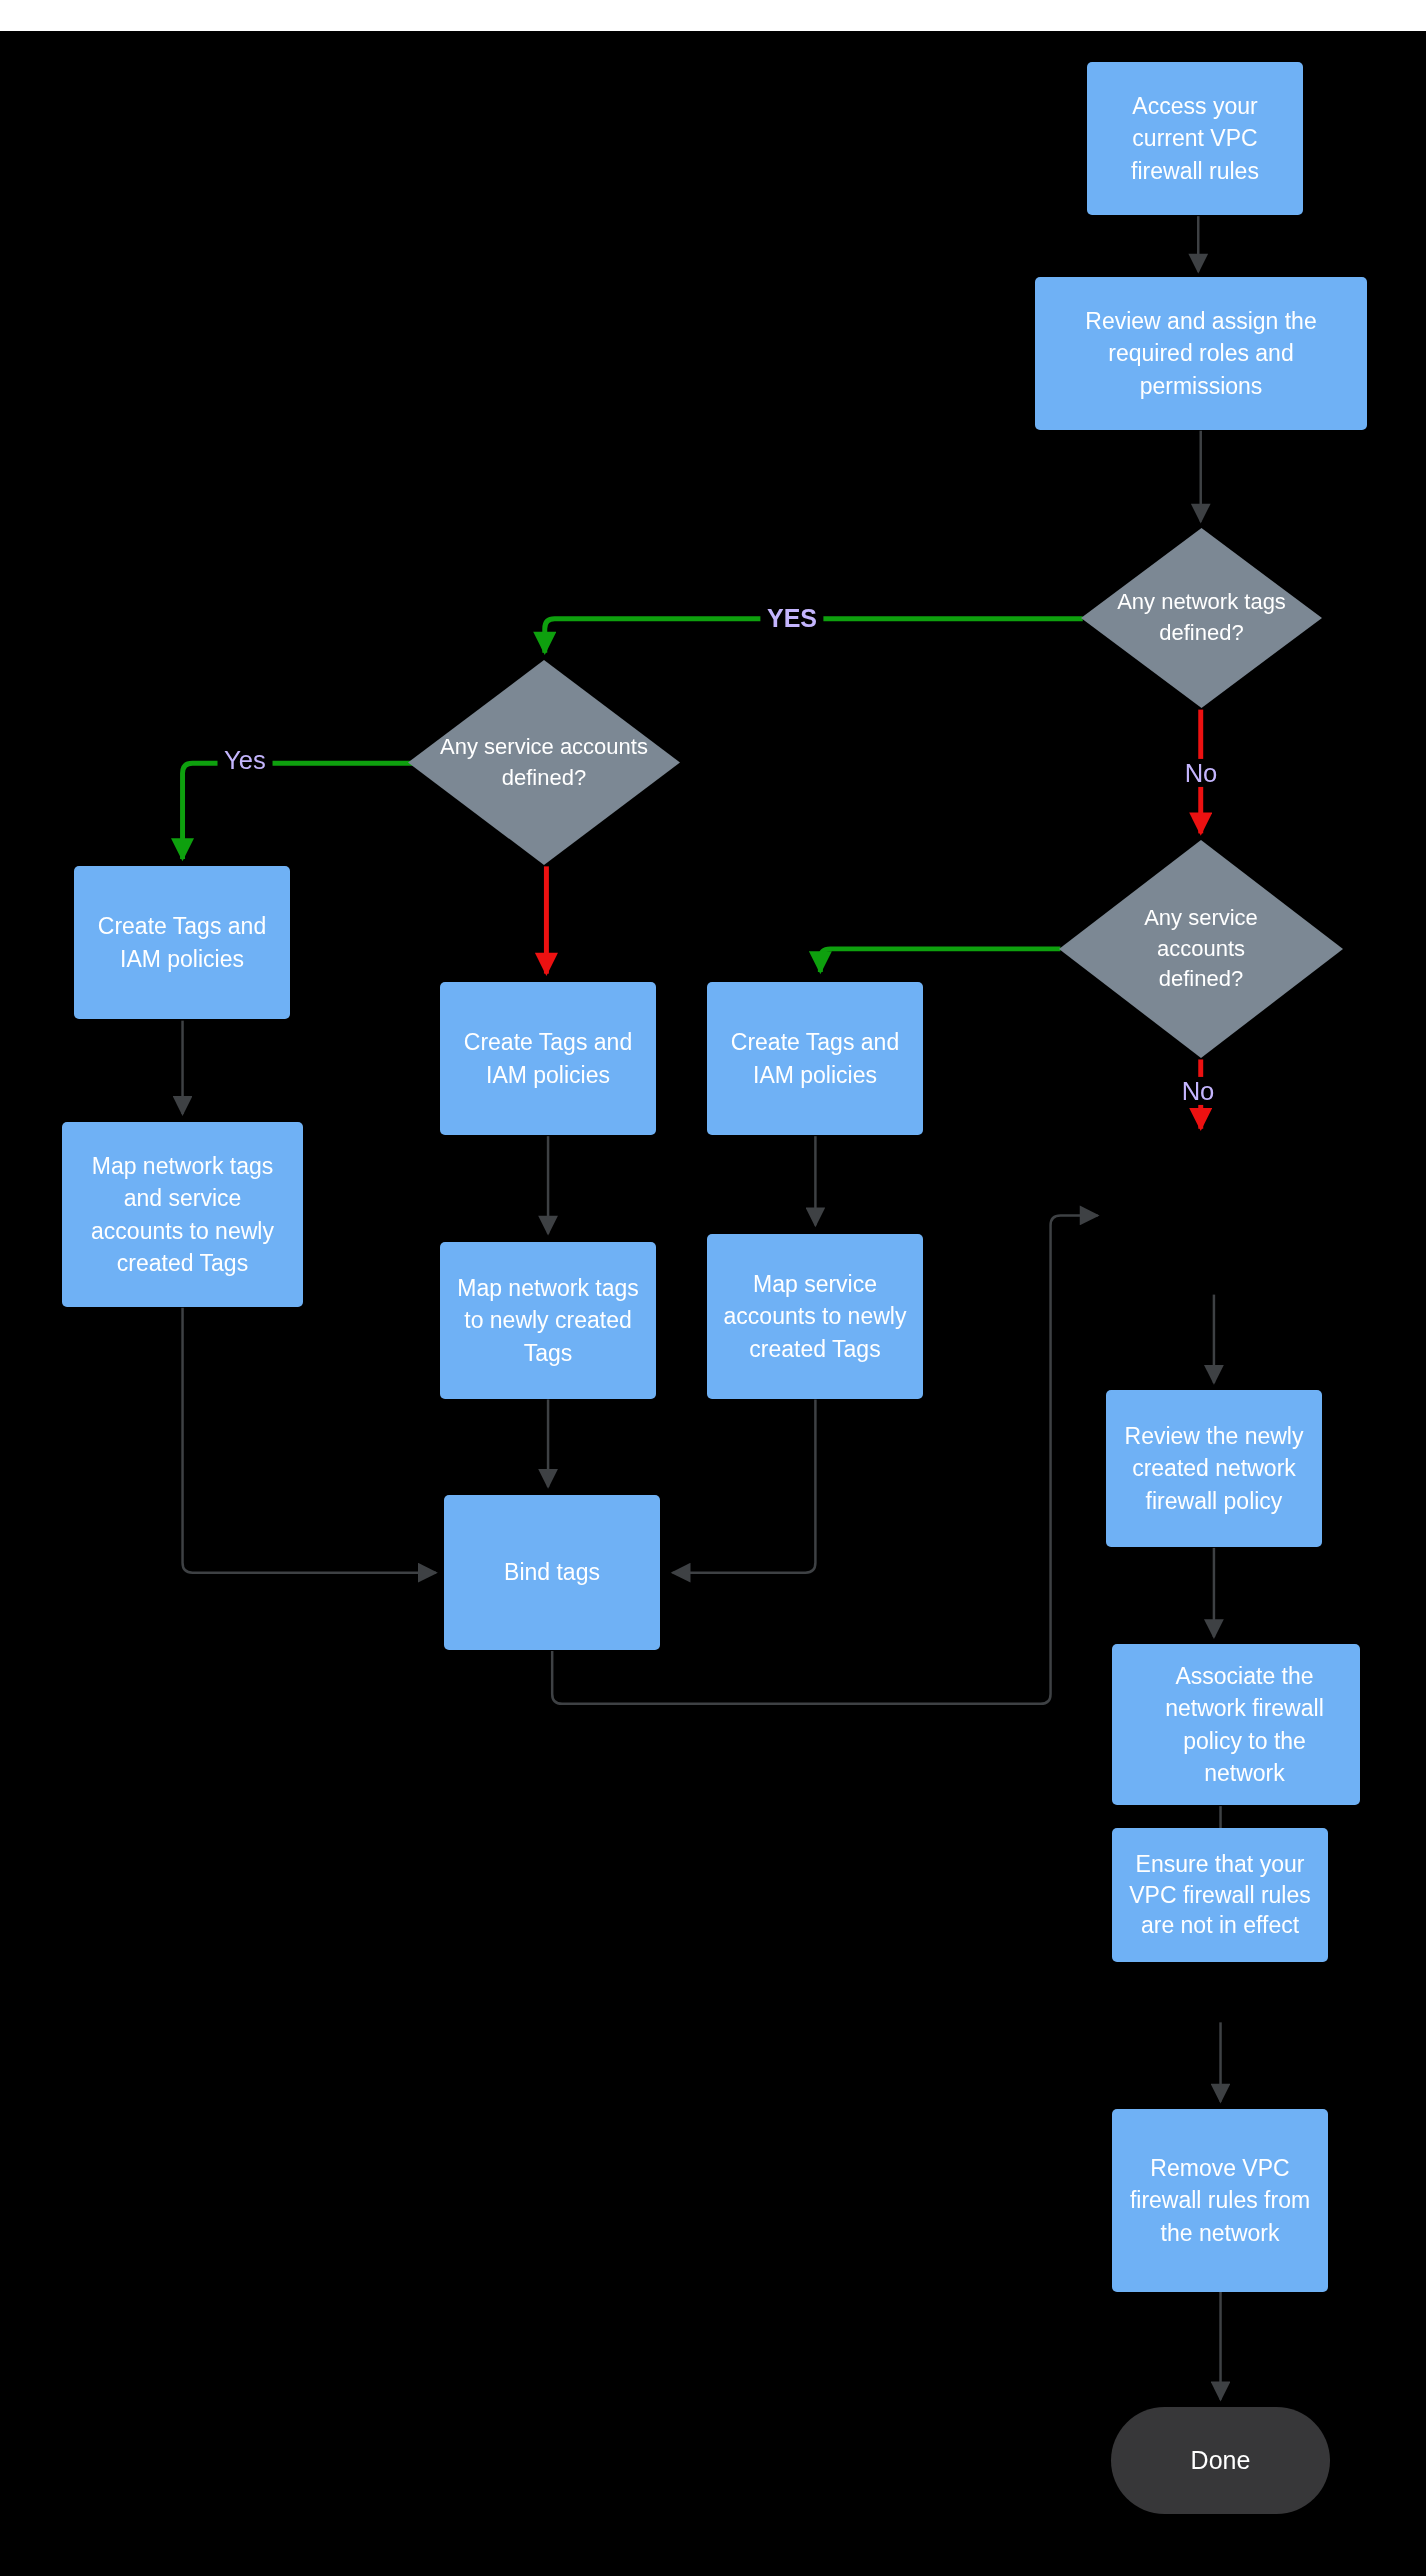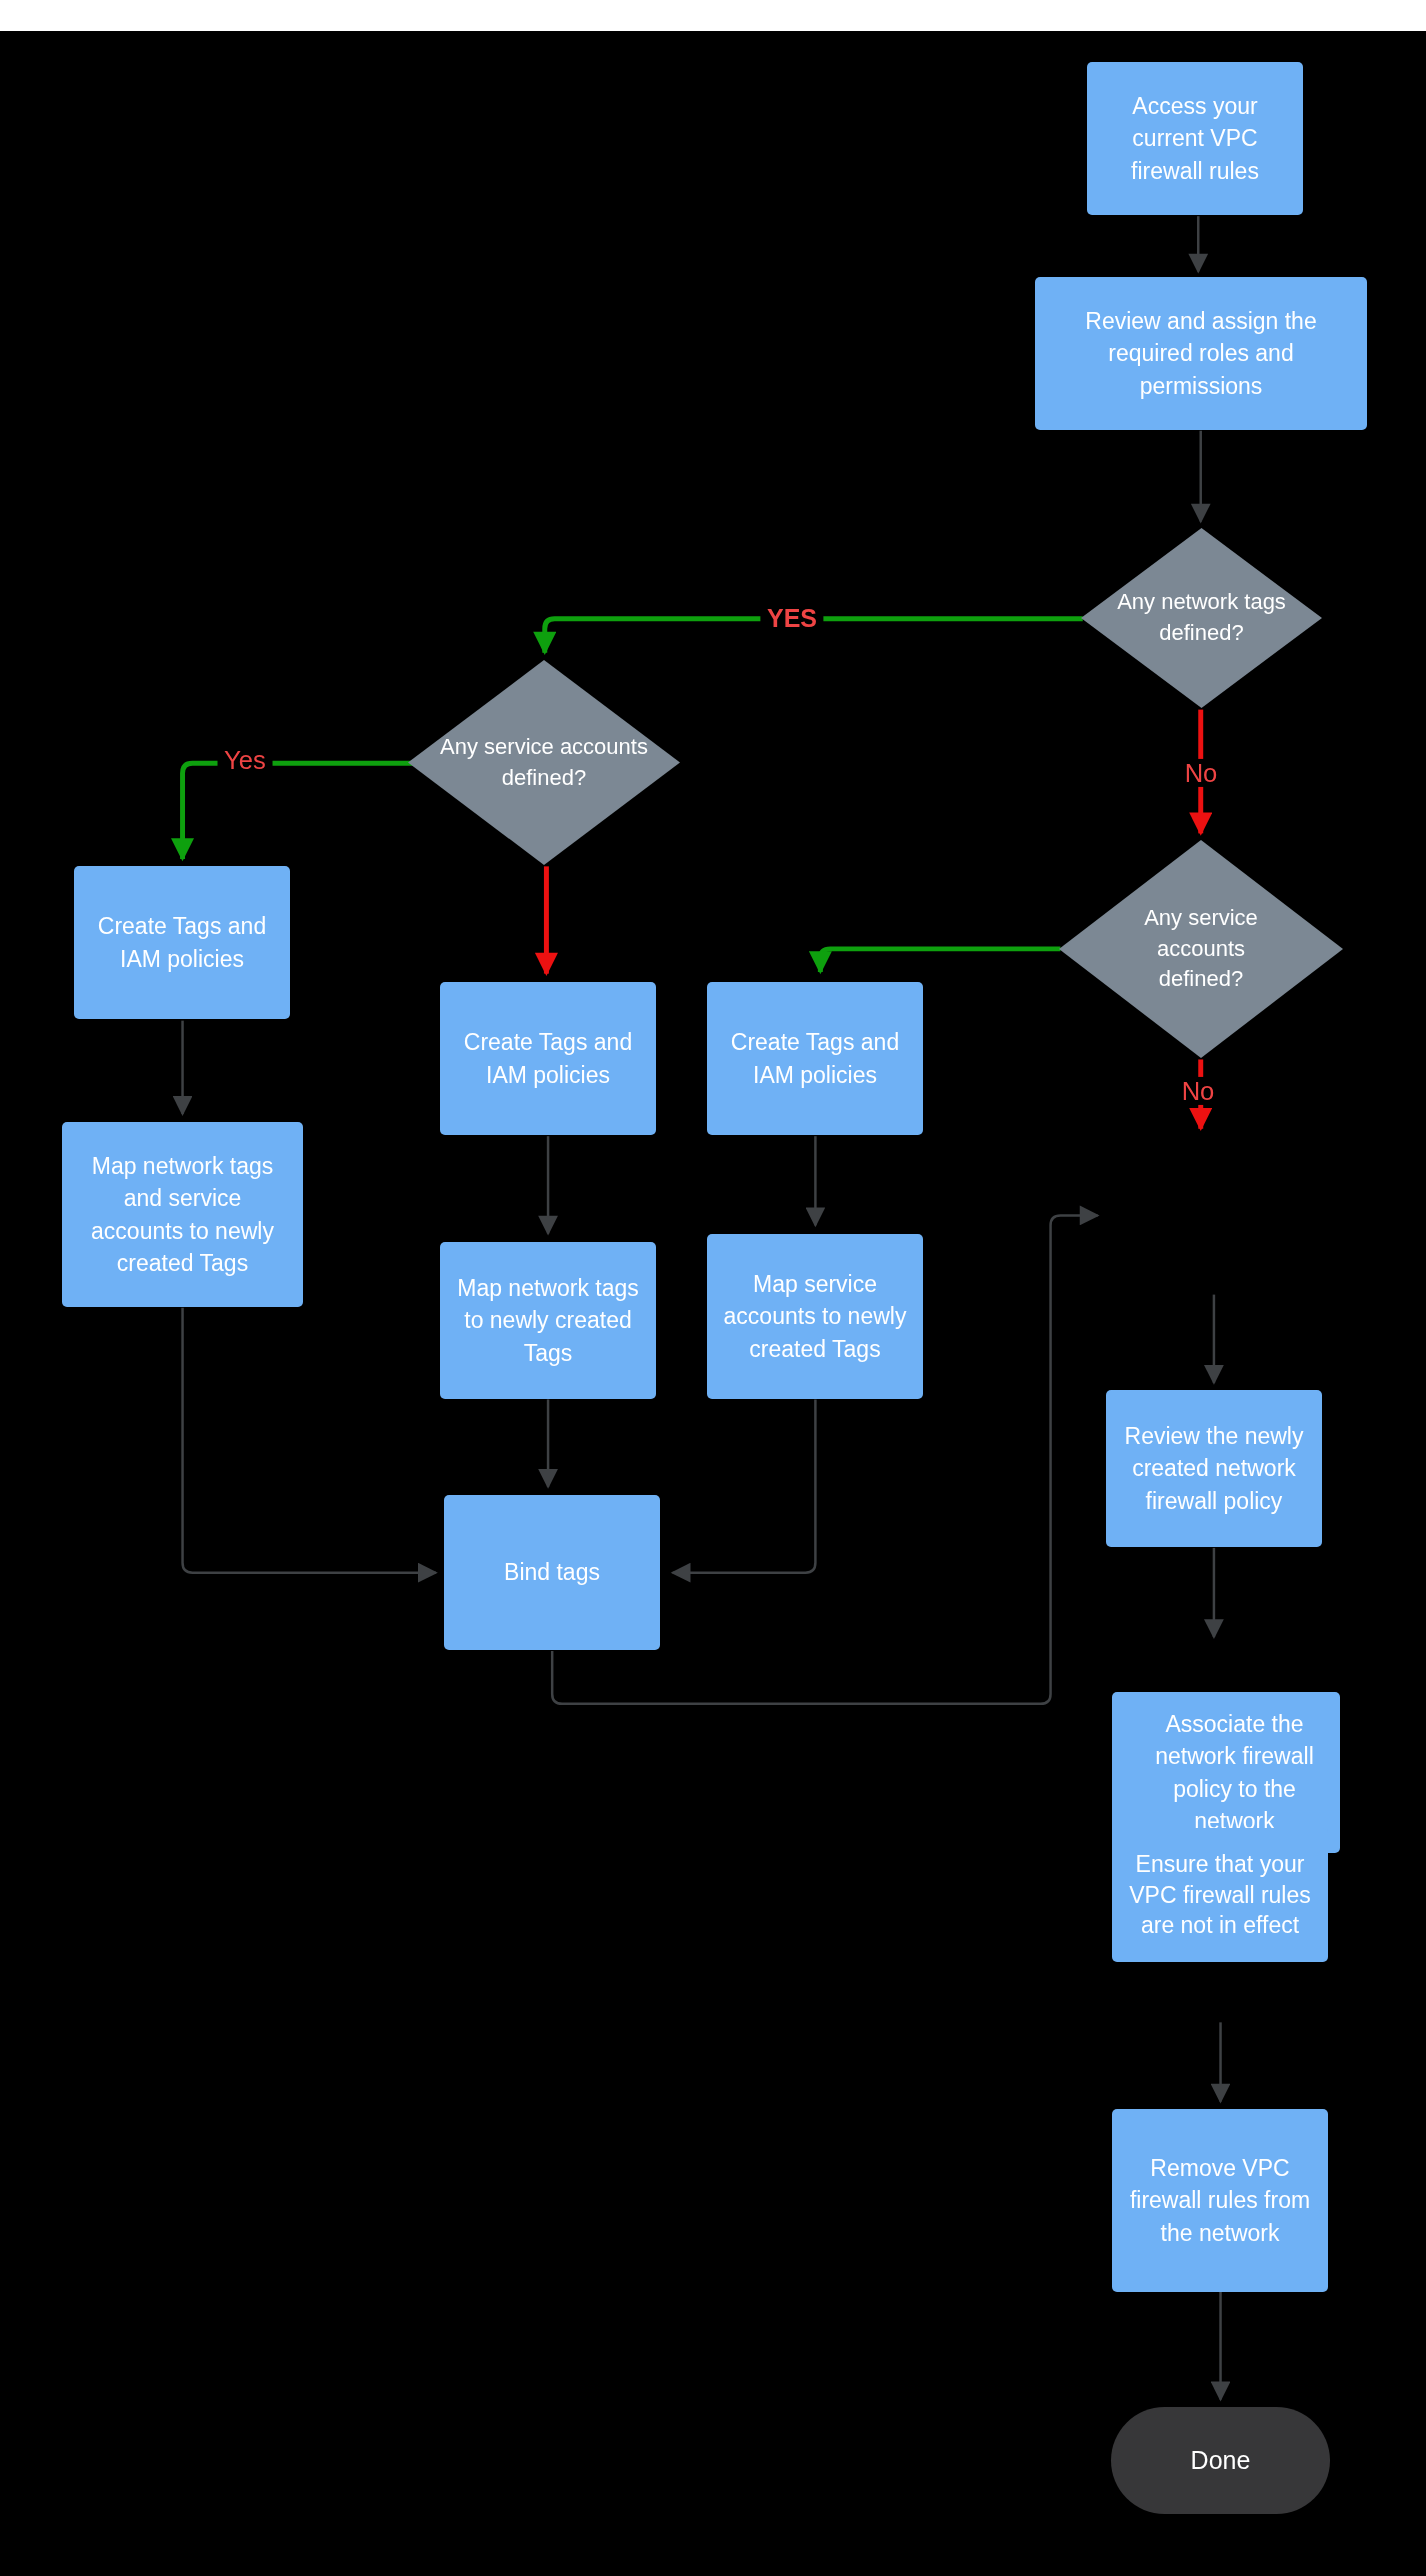--- a/index.html
+++ b/index.html
@@ -46,21 +46,21 @@
   }
   .decision .decision-label { display: block; }
   .terminator {
     background: #373739;
     border-radius: 54px;
     font-size: 25px;
   }
   .edge-label {
     position: absolute;
     transform: translate(-50%, -50%);
-    color: #ef4444;
+    color: #c4b5fd;
     background: #000000;
     padding: 0 6.6px;
     font-size: 25.6px;
     line-height: 1.1;
     white-space: nowrap;
   }
   .edge-label.caps { font-weight: bold; font-size: 25px; }
 </style>
 </head>
 <body>
@@ -138,21 +138,21 @@
 
   <div class="node process" style="left:440px; top:1242px; width:216px; height:157px;">Map network tags to newly created Tags</div>
 
   <div class="node process" style="left:707px; top:1234px; width:216px; height:165px;">Map service accounts to newly created Tags</div>
 
   <div class="node process" style="left:444px; top:1495px; width:216px; height:155px;">Bind tags</div>
 
 
   <div class="node process" style="left:1106px; top:1390px; width:216px; height:157px;">Review the newly created network firewall policy</div>
 
-  <div class="node process" style="left:1112px; top:1692px; width:228px; height:161px;padding-left:32px;">Associate the network firewall policy to the network</div>
+  <div class="node process" style="left:1112px; top:1644px; width:248px; height:161px;padding-left:32px;">Associate the network firewall policy to the network</div>
 
   <div class="node process" style="left:1112px; top:1828px; width:216px; height:134px; line-height:1.32;">Ensure that your VPC firewall rules are not in effect</div>
 
   <div class="node process" style="left:1112px; top:2109px; width:216px; height:183px;">Remove VPC firewall rules from the network</div>
 
   <div class="node terminator" style="left:1111px; top:2407px; width:219px; height:107px;">Done</div>
 
   <span class="edge-label caps" style="left:792px; top:619px;">YES</span>
   <span class="edge-label" style="left:245px; top:760px;">Yes</span>
   <span class="edge-label" style="left:1201px; top:773px;">No</span>

